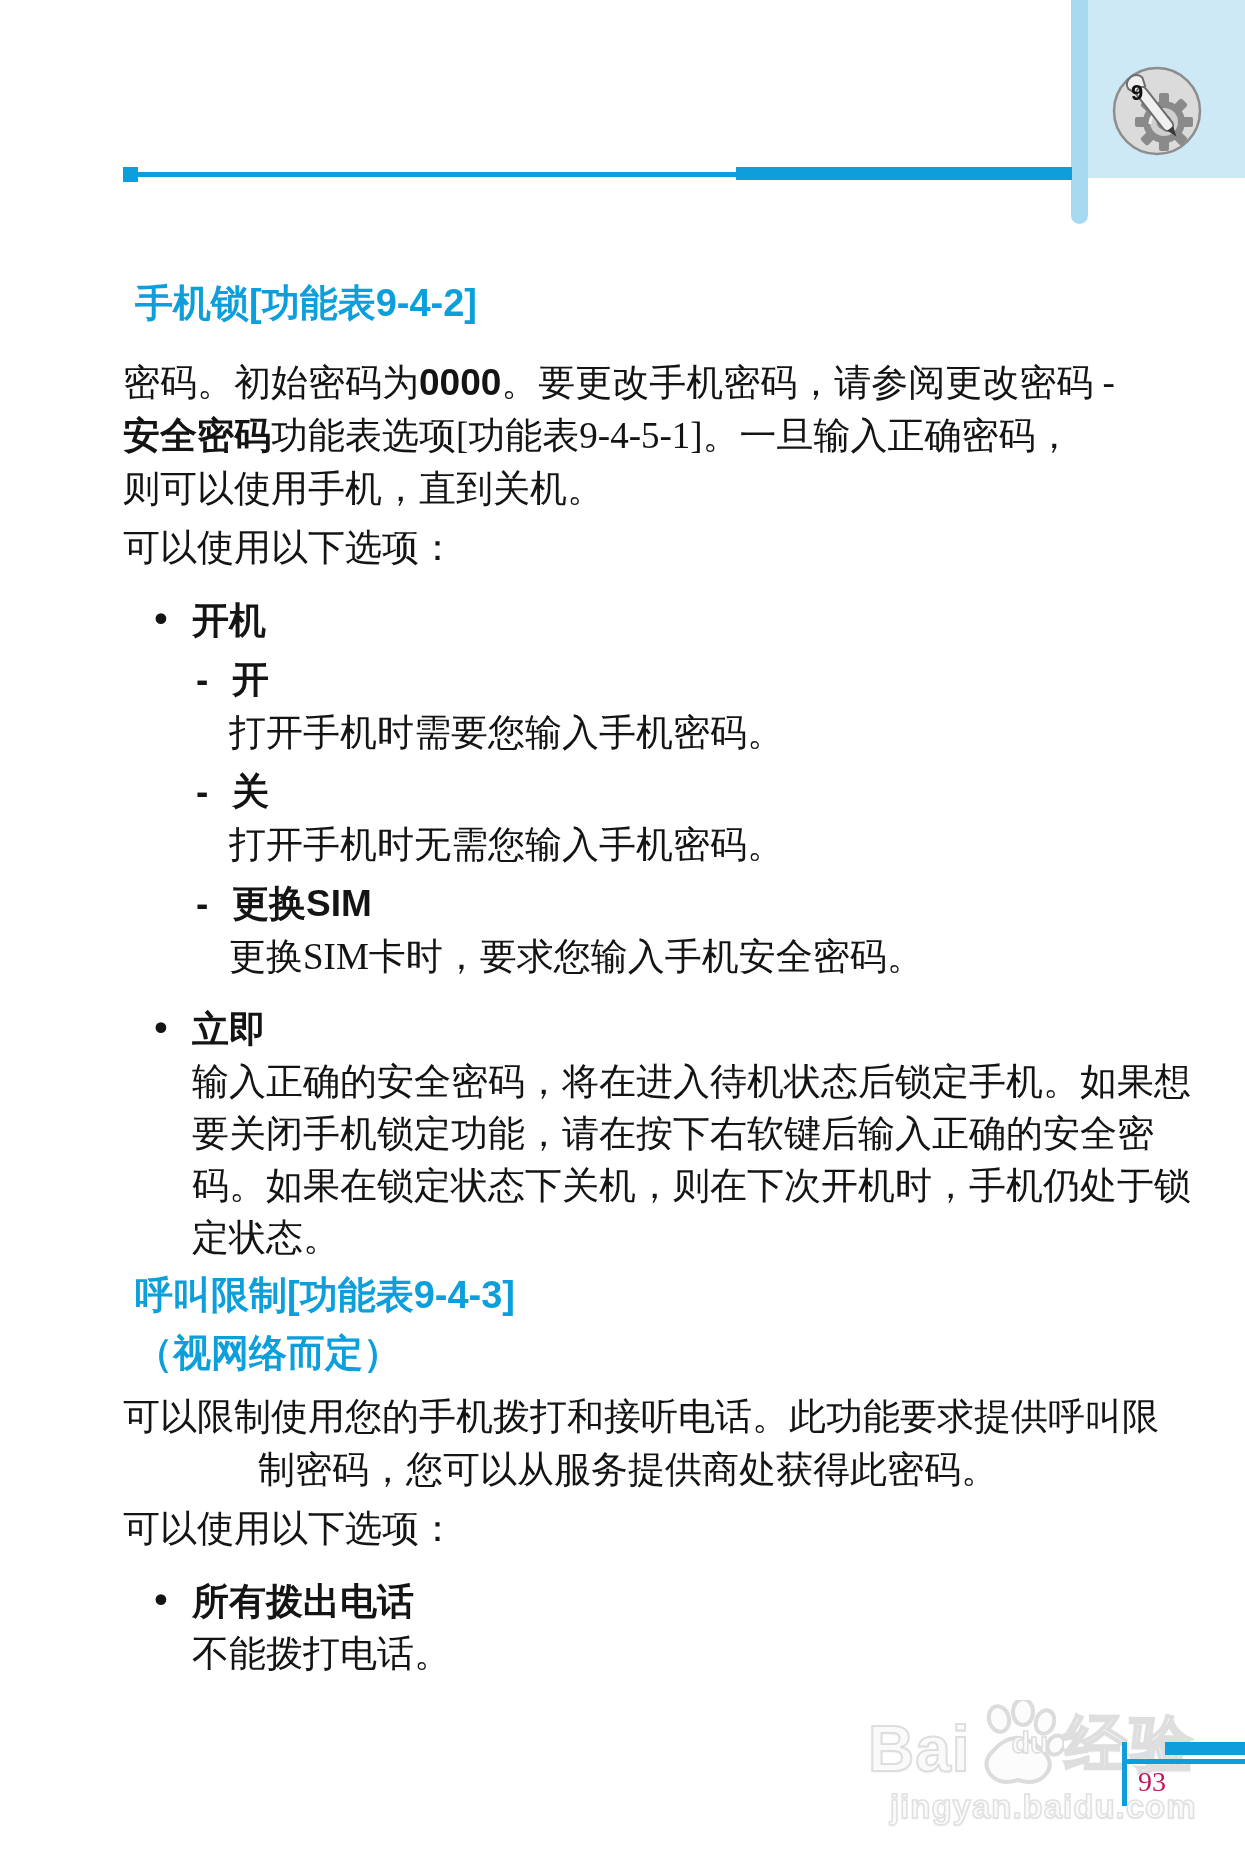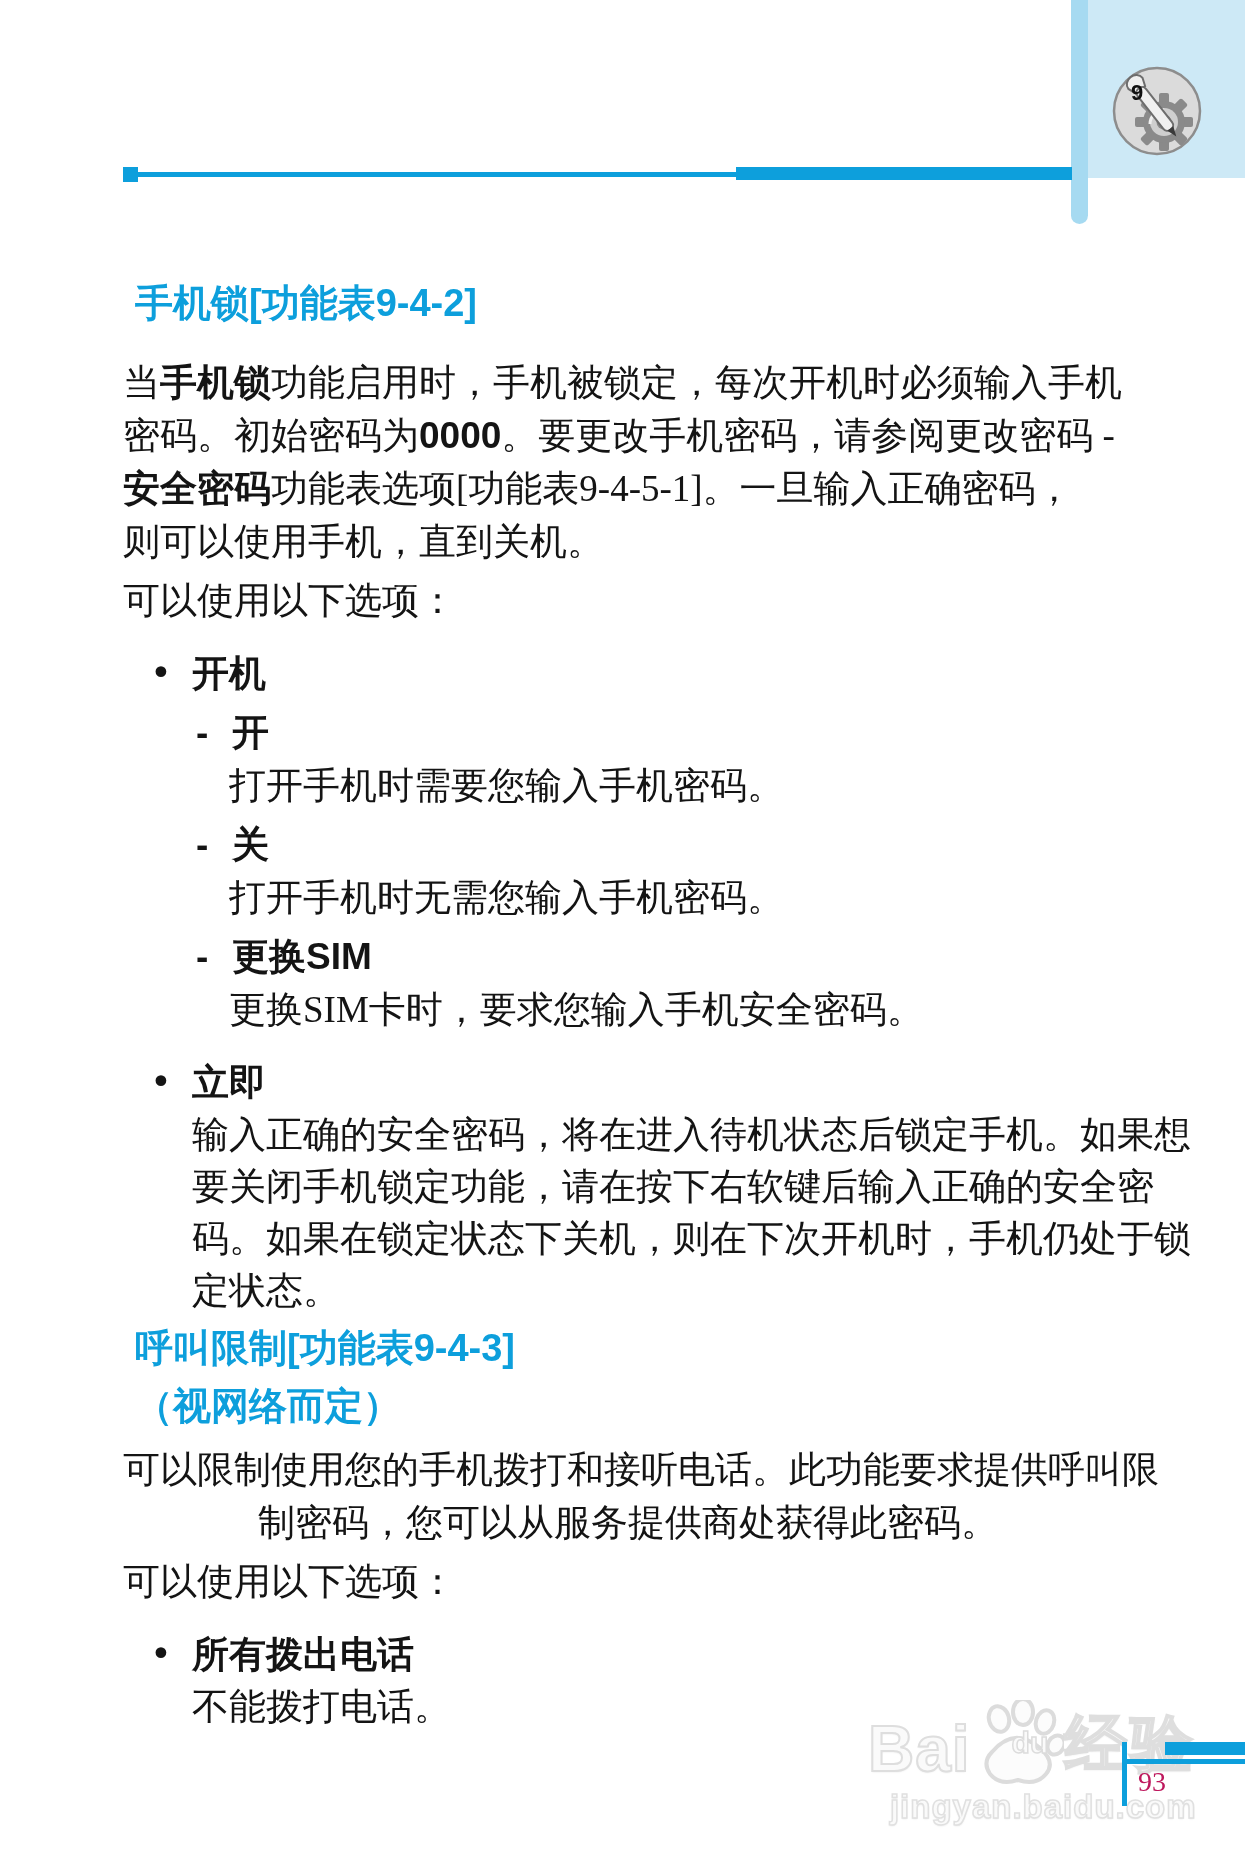--- a/index.html
+++ b/index.html
@@ -88,21 +88,20 @@
       </g>
     </svg>
   </div>
   <span class="chapter-num">9</span>
 
   <div class="content">
 
     <h2 class="sec-title">手机锁[功能表9-4-2]</h2>
 
     <div class="para">
-        <div class="line"><span>当</span><span class="b">手机锁</span><span>功能启用时，手机被锁定，每次开机时必须输入手机</span></div>
         <div class="line"><span>密码。初始密码为</span><span class="b">0000</span><span>。要更改手机密码，请参阅更改密码 -</span></div>
         <div class="line"><span class="b">安全密码</span><span>功能表选项[功能表9-4-5-1]。一旦输入正确密码，</span></div>
         <div class="line"><span>则可以使用手机，直到关机。</span></div>
       </div>
 
     <div class="opts">可以使用以下选项：</div>
 
     <div class="bullet">
       <span class="dot">•</span>
       <span class="blabel">开机</span>

